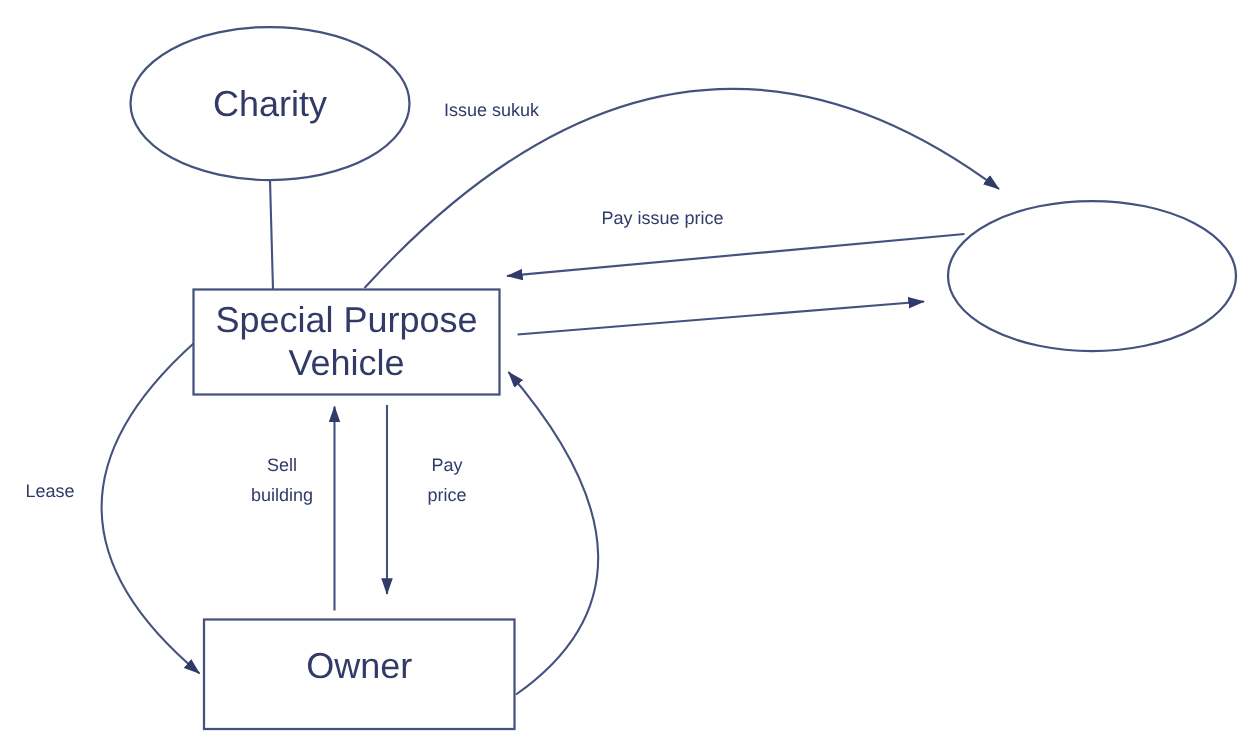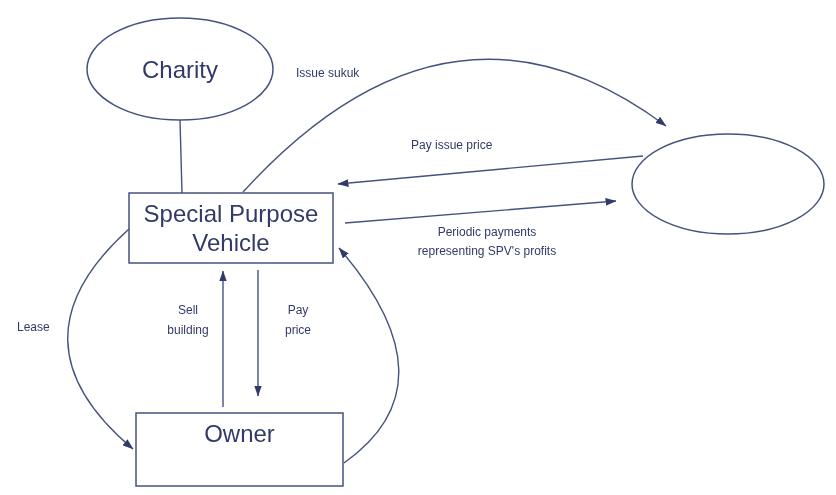--- a/index.html
+++ b/index.html
@@ -50,30 +50,26 @@
   </svg>
 
   <div class="node-label" style="left:87px;top:41px;width:186px;height:56px;">Charity</div>
 
 
   <div class="node-label" style="left:129px;top:193px;width:204px;height:70px;">
     <span>Special Purpose</span>
     <span>Vehicle</span>
   </div>
 
-  <div class="node-label" style="left:136px;top:406px;width:207px;height:55px;">Owner</div>
+  <div class="node-label" style="left:136px;top:417px;width:207px;height:55px;">Owner</div>
 
   <div class="lbl" style="left:296px;top:63px;">Issue sukuk</div>
 
-  <div class="lbl" style="left:411px;top:135px;">Pay issue price</div>
+  <div class="lbl" style="left:401px;top:135px;">Pay issue price</div>
 
-  <div class="lbl center" style="left:382px;top:223px;width:210px;line-height:19px;">
-    <span style="display:block">Periodic payments</span>
-    <span style="display:block">representing SPV's profits</span>
-  </div>
 
   <div class="lbl center" style="left:148px;top:300px;width:80px;">
     <span style="display:block">Sell</span>
     <span style="display:block">building</span>
   </div>
 
   <div class="lbl center" style="left:258px;top:300px;width:80px;">
     <span style="display:block">Pay</span>
     <span style="display:block">price</span>
   </div>

